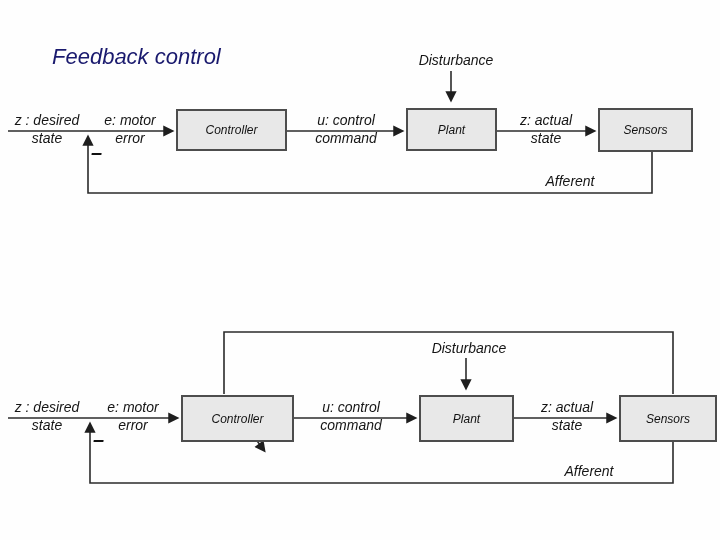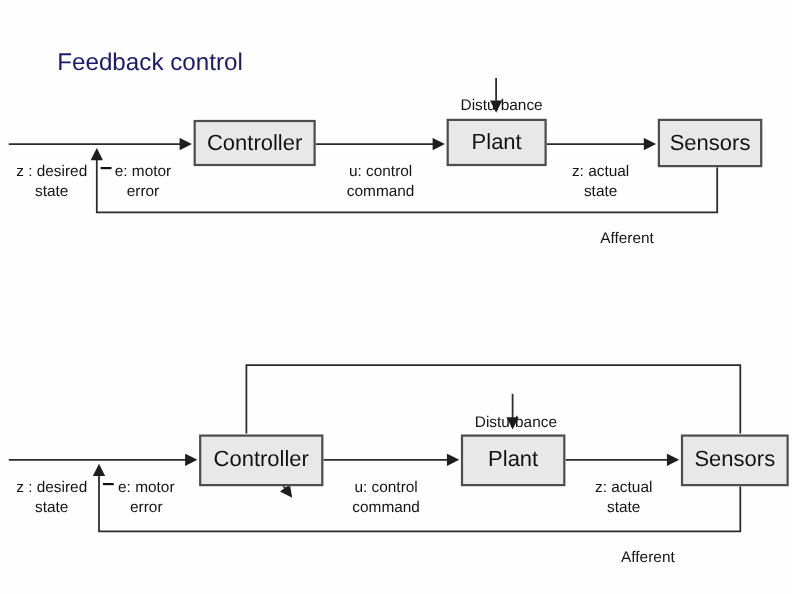--- a/index.html
+++ b/index.html
@@ -6,51 +6,51 @@
   body {
     width: 720px; height: 540px;
     background: #ffffff;
     font-family: "Liberation Sans", sans-serif;
   }
   .slide {
     position: relative;
     width: 720px; height: 540px;
     background: #fefefe;
     overflow: hidden;
+    font-style: italic;
   }
   svg.connectors {
     position: absolute; left: 0; top: 0;
     width: 720px; height: 540px;
   }
   .title {
     position: absolute;
     color: #1a1a6e;
     font-size: 22px;
     font-weight: 400;
     white-space: nowrap;
   }
   .box {
     position: absolute;
     background: #e8e8e8;
     border: 2px solid #4d4d4d;
     box-sizing: border-box;
     display: flex; align-items: center; justify-content: center;
-    font-size: 20px;
+    font-size: 12px;
     color: #121212;
     white-space: nowrap;
   }
   .lbl {
     position: absolute;
     transform: translateX(-50%);
     text-align: center;
     font-size: 14px;
     line-height: 18px;
     color: #151515;
     white-space: nowrap;
-    margin-top: 35px;
   }
   .minus {
     position: absolute;
     font-size: 20px;
     font-weight: 700;
     color: #111111;
     line-height: 14px;
   }
 </style>
 </head>

